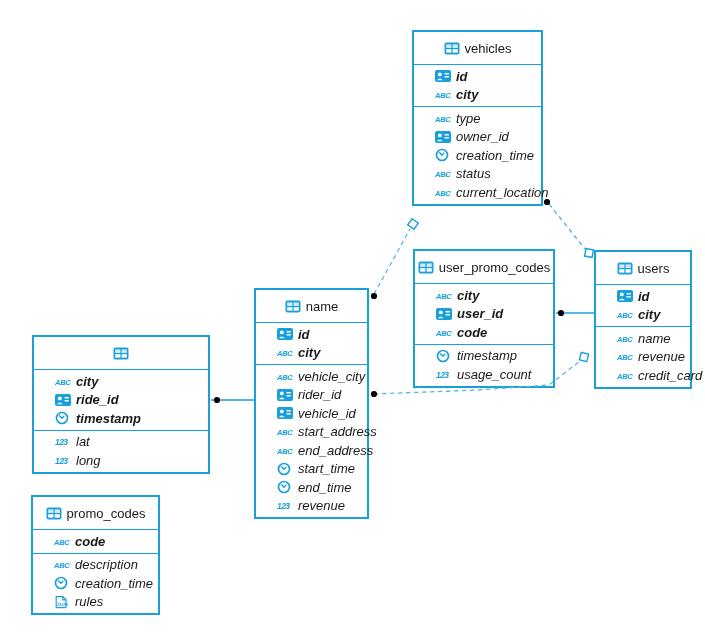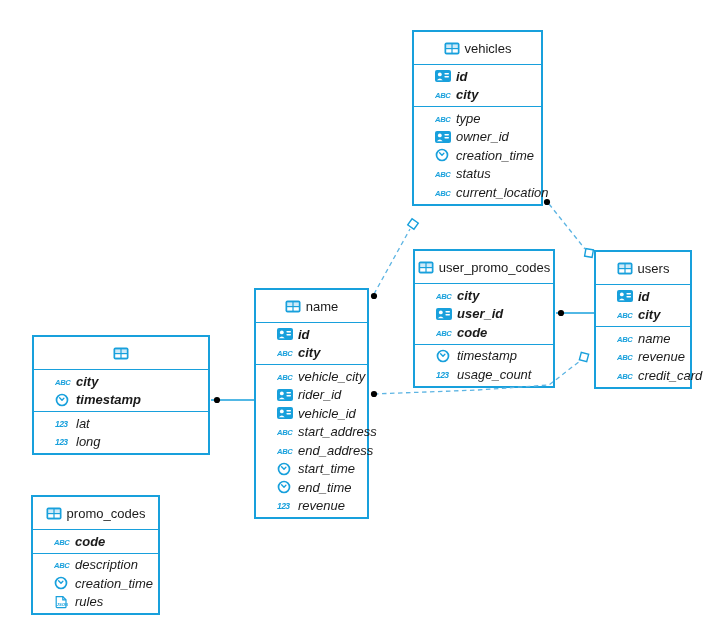--- a/index.html
+++ b/index.html
@@ -400,20 +400,32 @@
         <div class="erd-row">
           <span class="icon-cell">
             <svg width="19" height="11" viewBox="0 0 19 11">
               <text x="0" y="8.6" font-family="Liberation Sans, sans-serif" font-size="7.6" font-weight="700" letter-spacing="-0.3" fill="#18a0dc">ABC</text>
             </svg>
           </span>
           <span class="fname">city</span>
         </div>
         <div class="erd-row">
           <span class="icon-cell">
+            <svg width="16" height="12" viewBox="0 0 16 12">
+              <rect x="0" y="0" width="16" height="12" rx="2" fill="#18a0dc"></rect>
+              <circle cx="4.8" cy="4.4" r="1.9" fill="#fff"></circle>
+              <path d="M1.9 10.2 Q4.8 6.7 7.7 10.2 Z" fill="#fff"></path>
+              <rect x="9.4" y="2.9" width="4.6" height="1.5" rx="0.7" fill="#fff"></rect>
+              <rect x="9.4" y="5.9" width="4.6" height="1.5" rx="0.7" fill="#fff"></rect>
+            </svg>
+          </span>
+          <span class="fname">ride_id</span>
+        </div>
+        <div class="erd-row">
+          <span class="icon-cell">
             <svg width="14" height="14" viewBox="0 0 14 14">
               <circle cx="7" cy="7" r="5.5" fill="#fff" stroke="#18a0dc" stroke-width="1.7"></circle>
               <path d="M7 7.3 L4.6 4.7 M7 7.3 L8.9 5.2" stroke="#18a0dc" stroke-width="1.3" stroke-linecap="round" fill="none"></path>
             </svg>
           </span>
           <span class="fname">timestamp</span>
         </div>
       </div>
       <div class="erd-section cols">
         <div class="erd-row">

